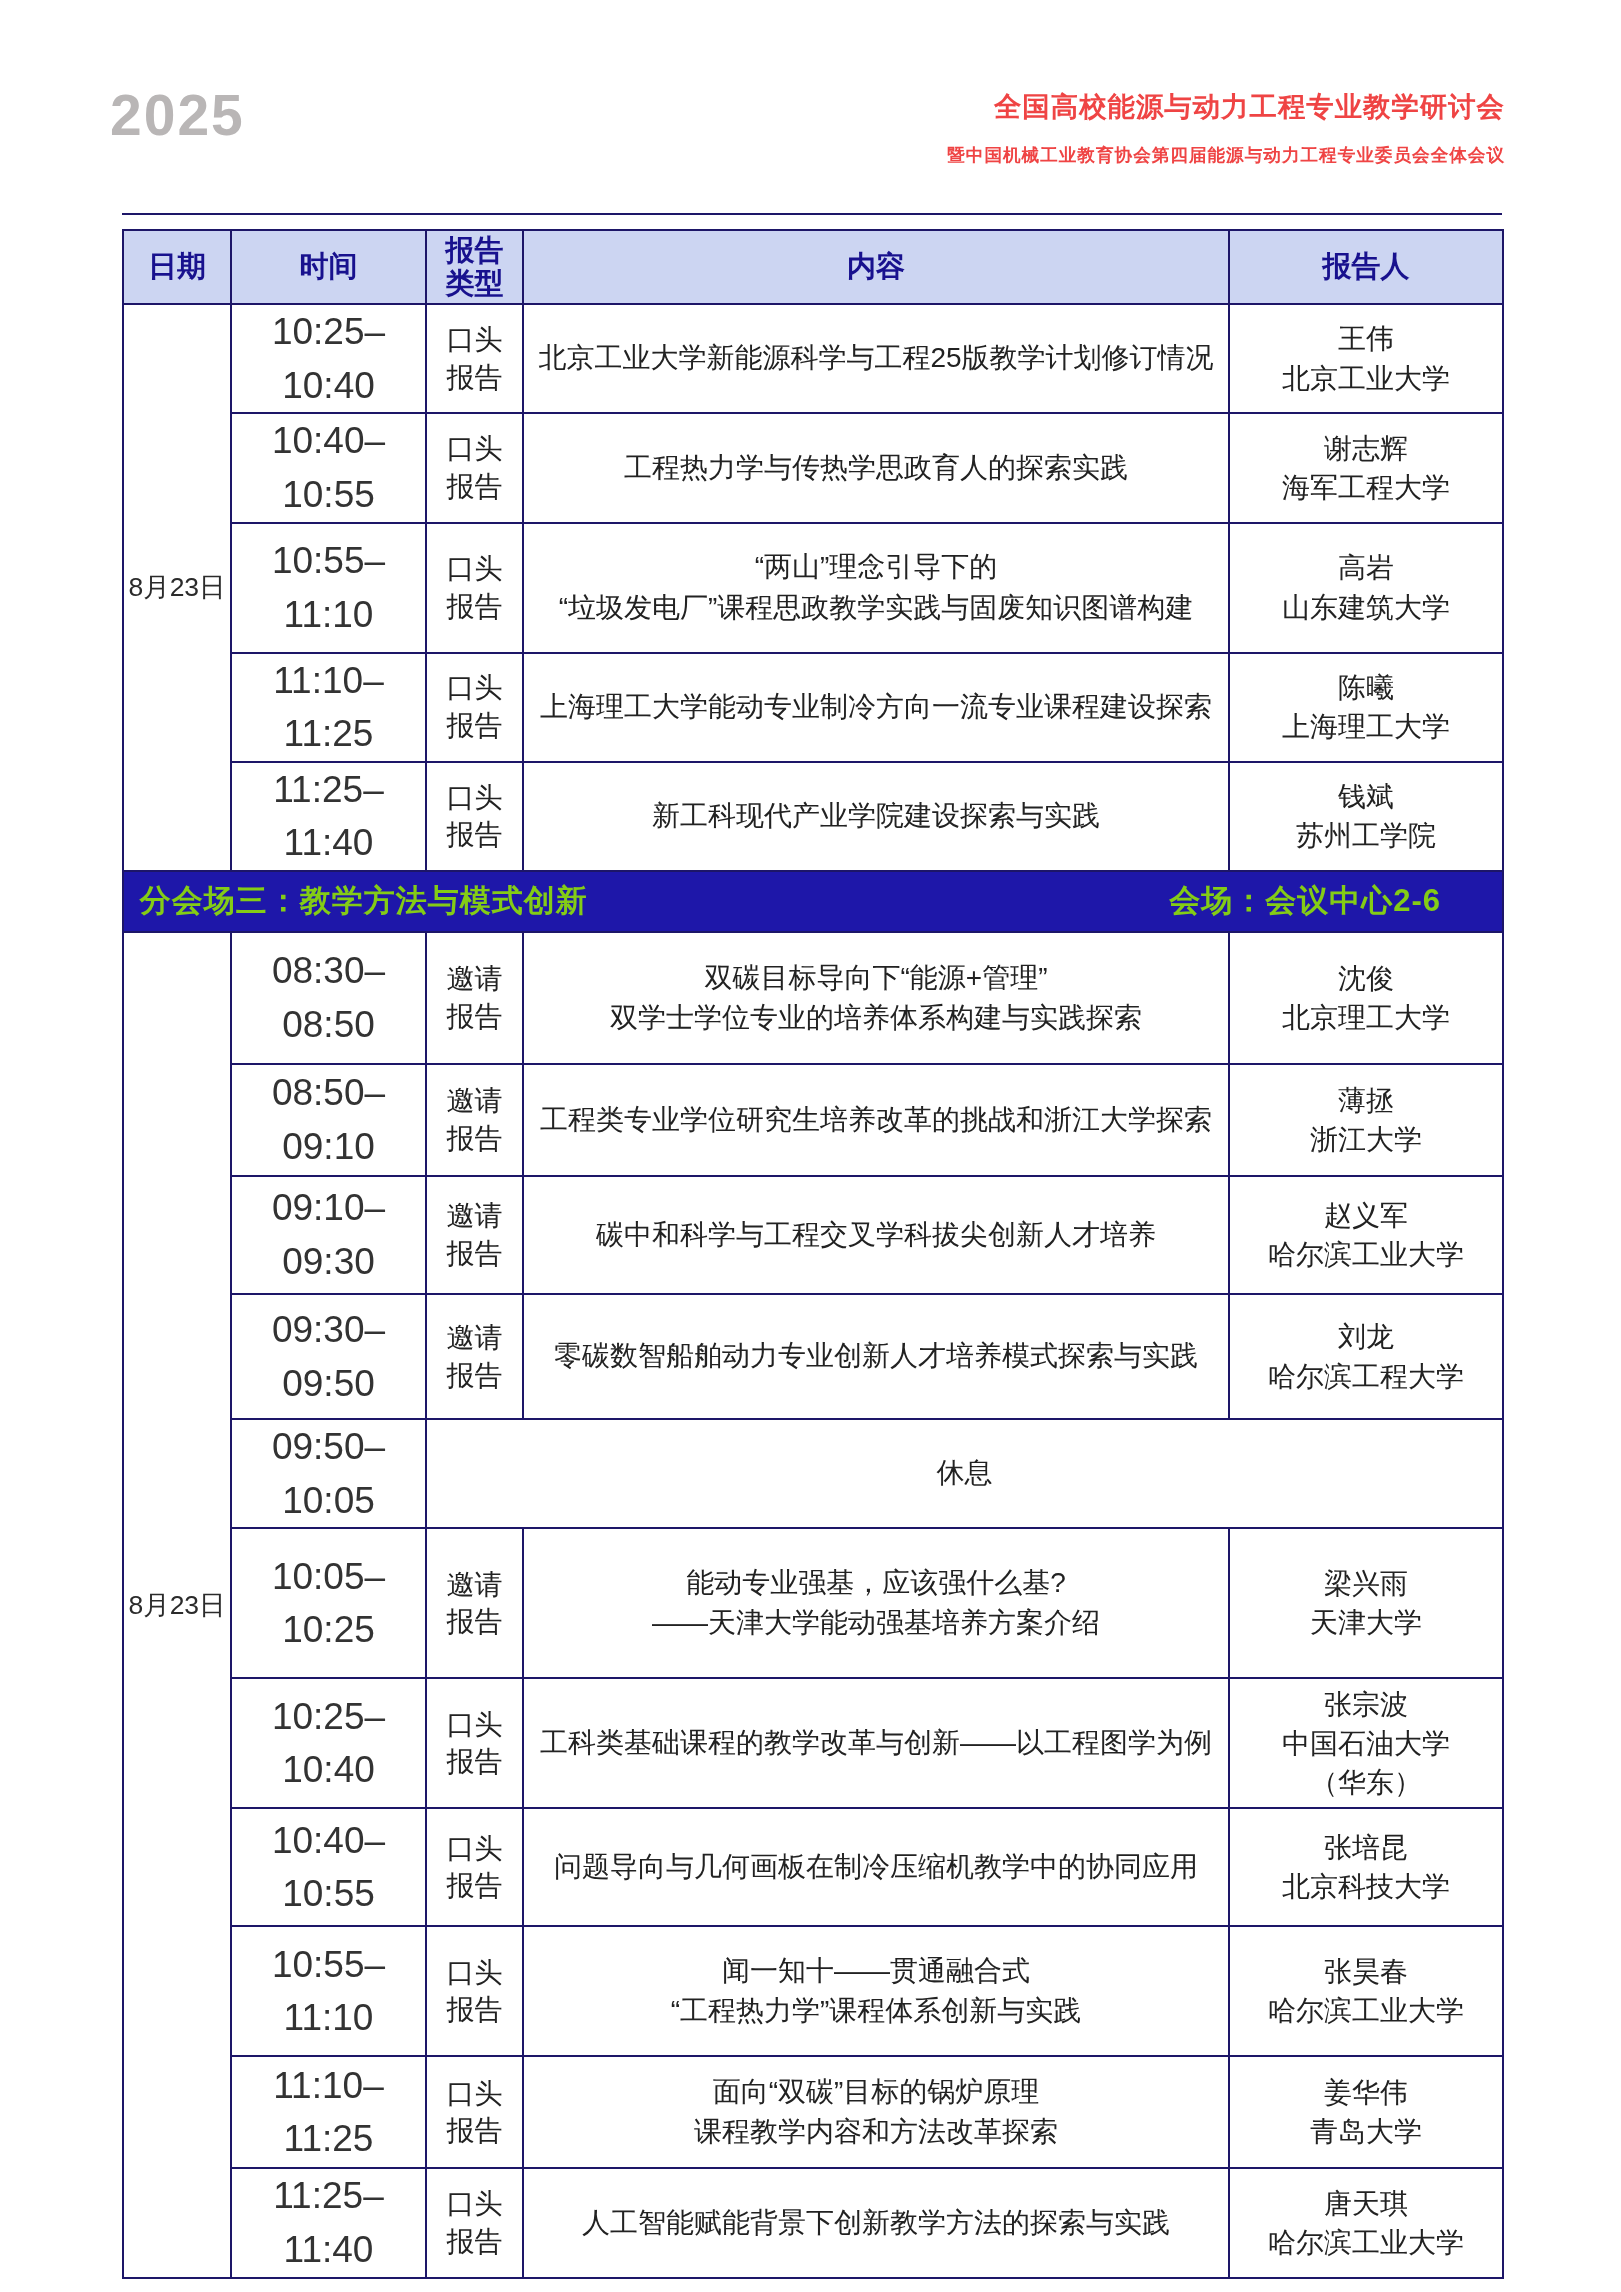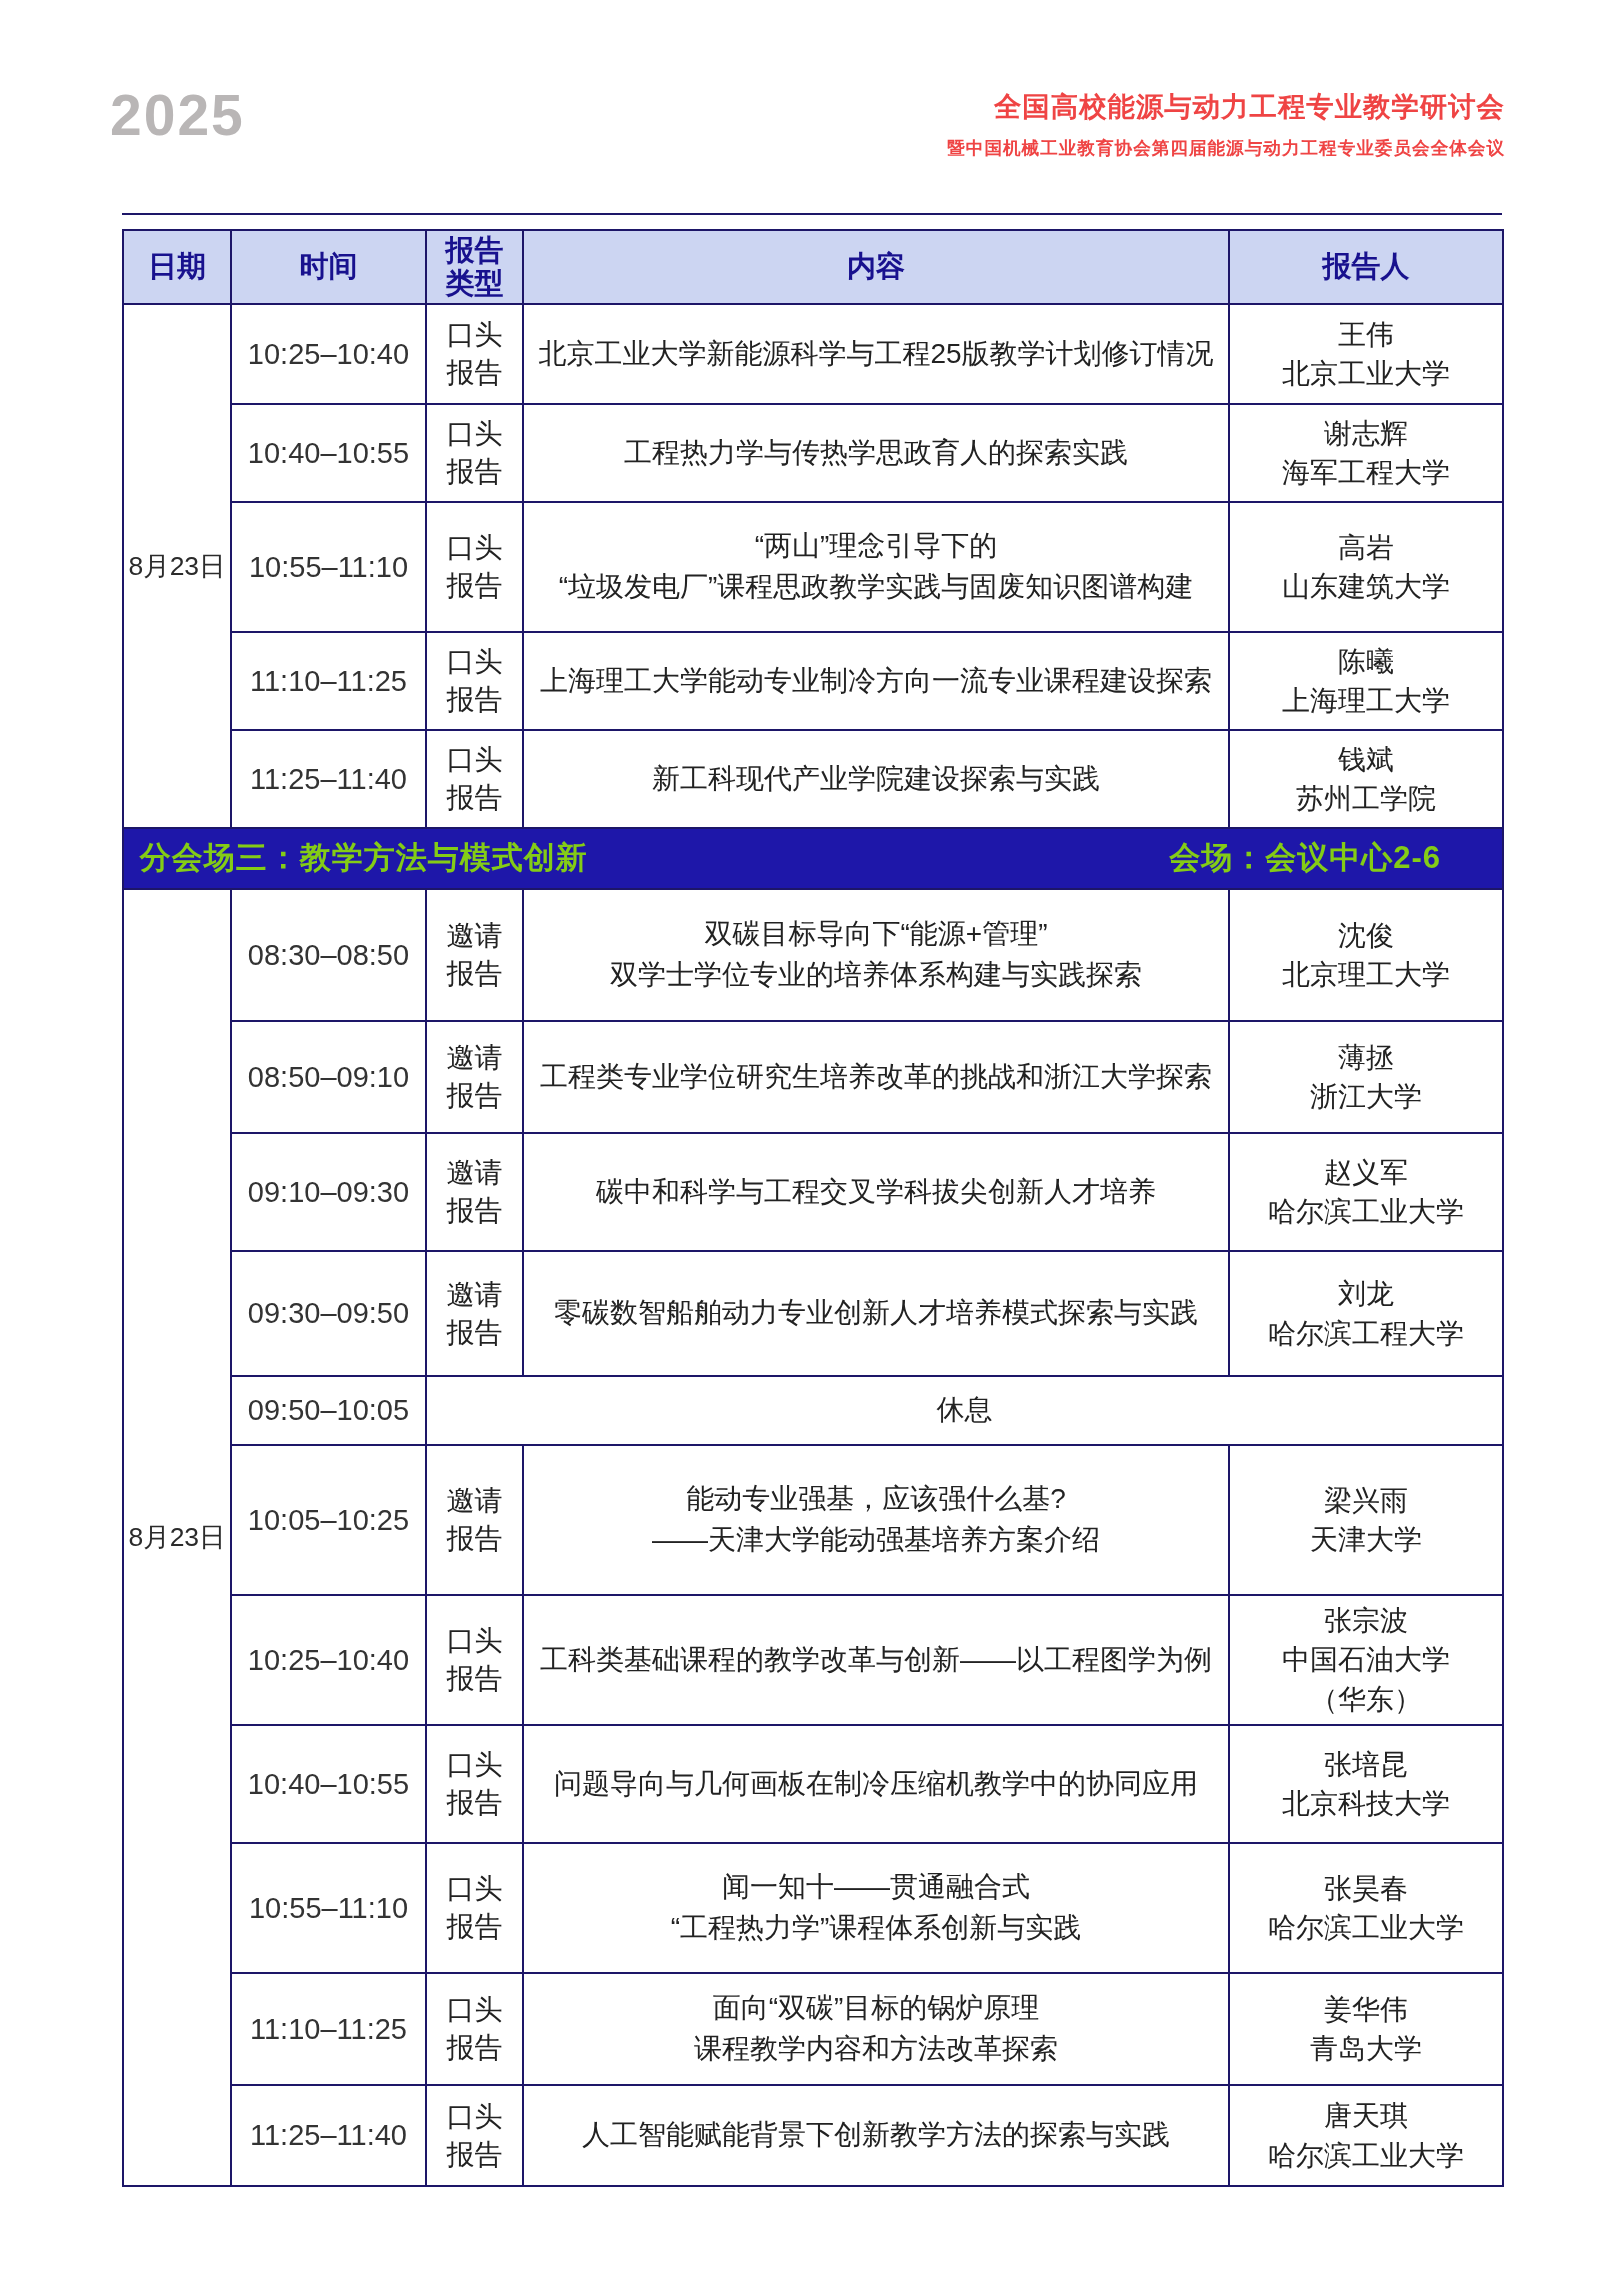--- a/index.html
+++ b/index.html
@@ -6,21 +6,21 @@
   body{font-family:"Liberation Sans","DejaVu Sans",sans-serif;}
   .page{position:relative;width:1621px;height:2293px;background:#ffffff;overflow:hidden;text-decoration:underline;}
 
   
   .logo-year{
     position:absolute;left:110px;top:82px;
     font-size:57px;font-weight:bold;color:#b9b6b6;letter-spacing:2px;
   }
   .conf-title{position:absolute;right:116px;top:92px;text-align:right;color:#ef4444;}
   .conf-title .l1{font-size:27.4px;font-weight:bold;letter-spacing:1px;line-height:1.1;}
-  .conf-title .l2{font-size:17.6px;font-weight:bold;letter-spacing:1px;margin-top:17px;line-height:1.1;}
+  .conf-title .l2{font-size:17.6px;font-weight:bold;letter-spacing:1px;margin-top:24px;line-height:1.1;}
 
   
   .top-rule{position:absolute;left:122px;top:213px;width:1380px;height:2px;background:#1d1668;}
 
   
   table.schedule{
     position:absolute;left:122px;top:229px;width:1380px;
     border-collapse:collapse;table-layout:fixed;
   }
   .schedule col.c0{width:108px;}
@@ -36,21 +36,21 @@
     padding:2px 5.9px;box-sizing:border-box;
     color:#222222;
   }
   .schedule thead tr{height:74px;}
   .schedule th{
     background:#ccd5f2;color:#18118e;
     font-size:29px;font-weight:bold;line-height:1.15;padding:0;
   }
   .schedule td{font-size:28px;line-height:1.45;}
   td.date-cell{font-size:26.5px;padding:0;color:#2b2b2b;}
-  td.time-cell{font-size:29px;padding:8px;color:#333333;letter-spacing:0px;}
+  td.time-cell{font-size:37px;padding:0;color:#333333;letter-spacing:0px;}
   td.type-cell{font-size:28px;line-height:1.35;}
   td.content-cell{font-size:28px;}
   td.speaker-cell{font-size:28px;line-height:1.4;border-radius:9px;}
   td.rest-cell{font-size:28px;}
 
   tr.banner-row td{
     background:#1e17a9;border:2px solid #1d1668;padding:0;
   }
   .banner-wrap{
     display:flex;justify-content:space-between;align-items:center;

